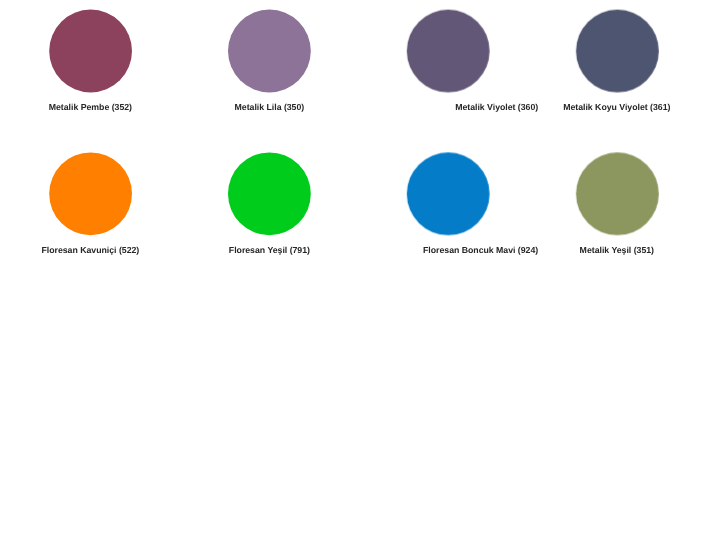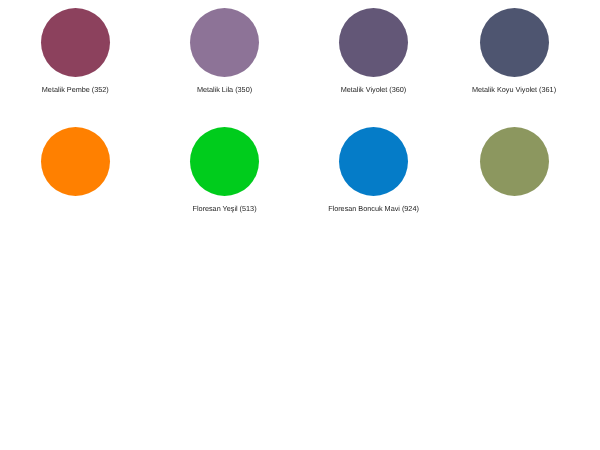--- a/index.html
+++ b/index.html
@@ -29,32 +29,32 @@
   }
   .swatch-dot {
     width: 69px;
     height: 69px;
     border-radius: 50%;
     margin: 0 auto;
     background: transparent;
   }
   .swatch-label {
     font-size: 7.3px;
-    font-weight: normal;
+    font-weight: bold;
     color: #262626;
     letter-spacing: -0.02px;
     margin-top: 8px;
     line-height: 10px;
     white-space: nowrap;
     transform: translateZ(0);
   }
   
   .col-0 { left: 0.3px; }
   .col-1 { left: 149.5px; text-align: center; }
-  .col-2 { left: 298.5px; }
+  .col-2 { left: 298.5px; text-align: right; }
   .col-3 { left: 439px; }
   
   .row-0 { top: 7.8px; }
   .row-1 { top: 126.5px; }
 </style>
 </head>
 <body>
 
 <div class="swatch-grid">
 
@@ -73,29 +73,31 @@
     <div class="swatch-label">Metalik Viyolet (360)</div>
   </div>
 
   <div class="swatch col-3 row-0">
     <div class="swatch-dot" style="background: rgb(78, 85, 112);"></div>
     <div class="swatch-label">Metalik Koyu Viyolet (361)</div>
   </div>
 
   <div class="swatch col-0 row-1">
     <div class="swatch-dot" style="background: rgb(255, 128, 0);"></div>
+    <div class="swatch-label">Floresan Kavuniçi (522)</div>
   </div>
 
   <div class="swatch col-1 row-1">
     <div class="swatch-dot" style="background: rgb(0, 204, 28);"></div>
-    <div class="swatch-label">Floresan Yeşil (513)</div>
+    <div class="swatch-label">Floresan Yeşil (791)</div>
   </div>
 
   <div class="swatch col-2 row-1">
     <div class="swatch-dot" style="background: rgb(5, 124, 200);"></div>
     <div class="swatch-label">Floresan Boncuk Mavi (924)</div>
   </div>
 
   <div class="swatch col-3 row-1">
     <div class="swatch-dot" style="background: rgb(140, 151, 95);"></div>
+    <div class="swatch-label">Metalik Yeşil (351)</div>
   </div>
 
 </div>
 
 </body></html>

